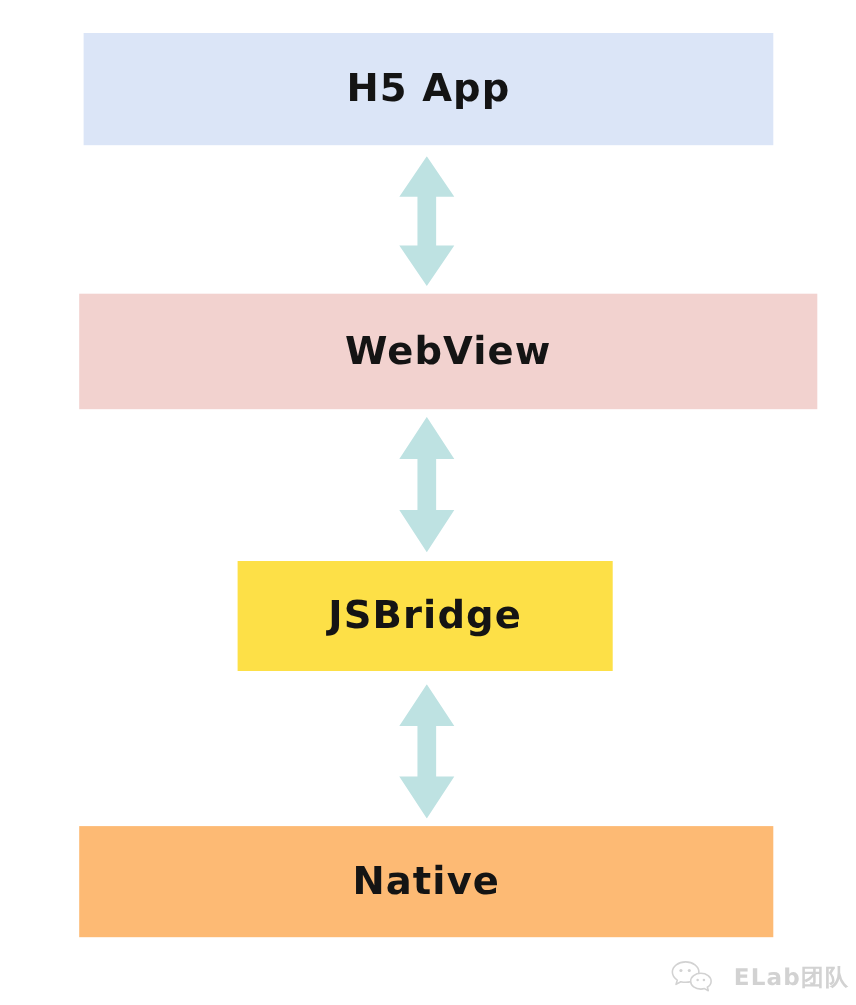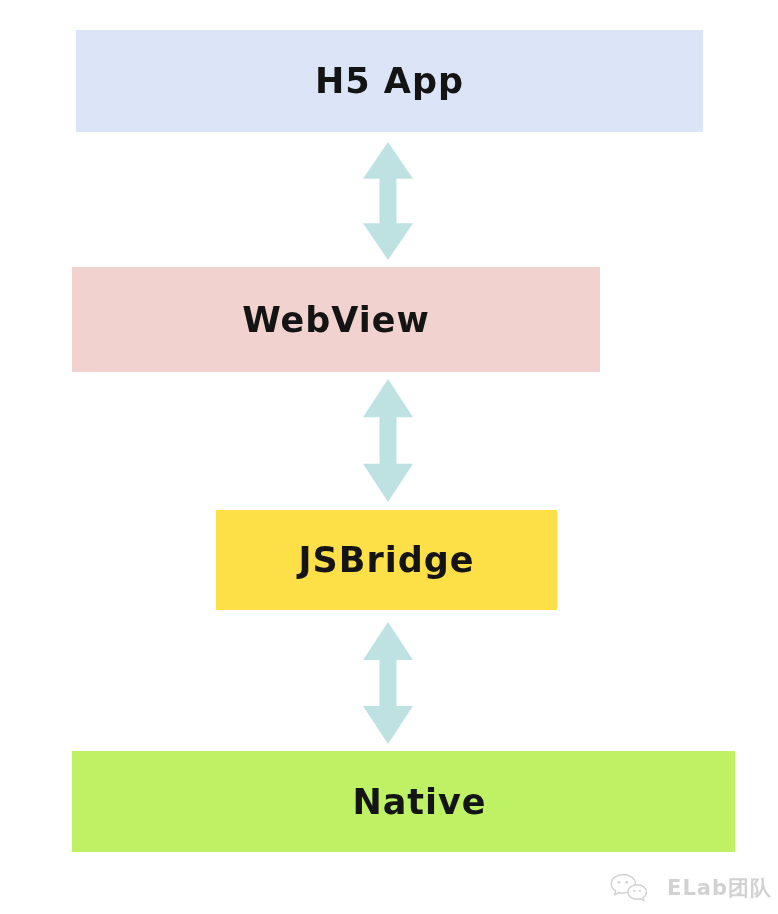--- a/index.html
+++ b/index.html
@@ -22,21 +22,21 @@
     justify-content: center;
   }
   .layer-label {
     font-size: 35px;
     font-weight: 600;
     color: #141414;
     letter-spacing: 1px;
     white-space: nowrap;
   }
   #box-h5       { left: 76px;  top: 30px;  width: 627px; height: 102px; }
-  #box-webview  { left: 72px;  top: 267px; width: 528px; height: 105px; text-align: right; }
+  #box-webview  { left: 72px;  top: 267px; width: 671px; height: 105px; text-align: right; }
   #box-jsbridge { left: 216px; top: 510px; width: 341px; height: 100px; }
   #box-native   { left: 72px;  top: 751px; width: 631px; height: 101px; }
   .arrow {
     position: absolute;
     left: 362px;
     width: 52px;
     display: block;
   }
   #arrow-1 { top: 142px; height: 118px; }
   #arrow-2 { top: 379px; height: 123px; }
@@ -80,21 +80,21 @@
   </svg>
 
   <div class="layer" id="box-jsbridge" style="background-color: #fde047;">
     <span class="layer-label">JSBridge</span>
   </div>
 
   <svg id="arrow-3" class="arrow" viewBox="0 0 52 122" preserveAspectRatio="none" xmlns="http://www.w3.org/2000/svg">
     <polygon points="26,0 51,38 34.5,38 34.5,84 51,84 26,122 1,84 17.5,84 17.5,38 1,38" fill="#bee2e2"></polygon>
   </svg>
 
-  <div class="layer" id="box-native" style="background-color: #bef264; padding-left: 32px;">
+  <div class="layer" id="box-native" style="background-color: #fdba74;">
     <span class="layer-label">Native</span>
   </div>
 
   <div class="watermark">
     <svg class="wechat-logo" width="38" height="30" viewBox="0 0 40 31" xmlns="http://www.w3.org/2000/svg">
       <g fill="#ffffff" stroke-width="1.5" stroke-linejoin="round" stroke="#d2d2d2">
         <path d="M14 1.2 C7 1.2 1.3 5.6 1.3 11 c0 3.1 1.9 5.8 4.7 7.6 L4.8 22.8 l4.6 -2.6 c1.4 0.4 3 0.6 4.6 0.6 c7 0 12.7 -4.4 12.7 -9.8 C26.7 5.6 21 1.2 14 1.2 Z"></path>
         <path d="M28.6 12.1 c-5.4 0 -9.8 3.4 -9.8 7.6 c0 4.2 4.4 7.6 9.8 7.6 c1.2 0 2.4 -0.2 3.5 -0.5 l3.6 2 l-0.9 -3.3 c2.2 -1.4 3.6 -3.5 3.6 -5.8 c0 -4.2 -4.4 -7.6 -9.8 -7.6 Z"></path>
       </g>
       <g fill="#d2d2d2">

